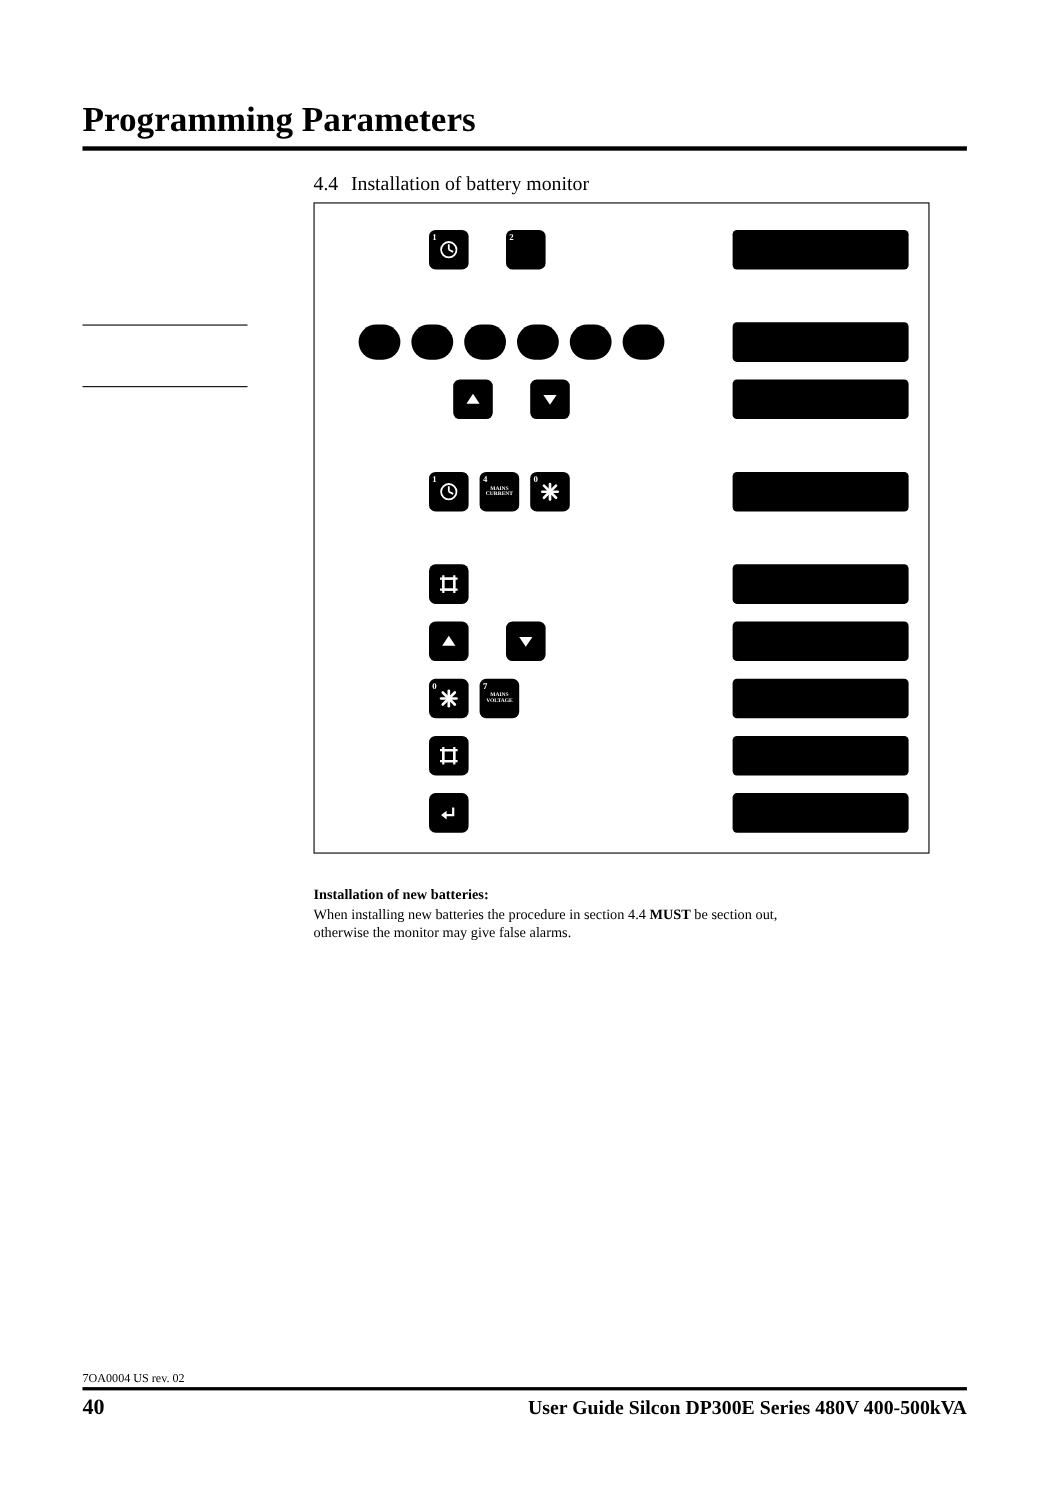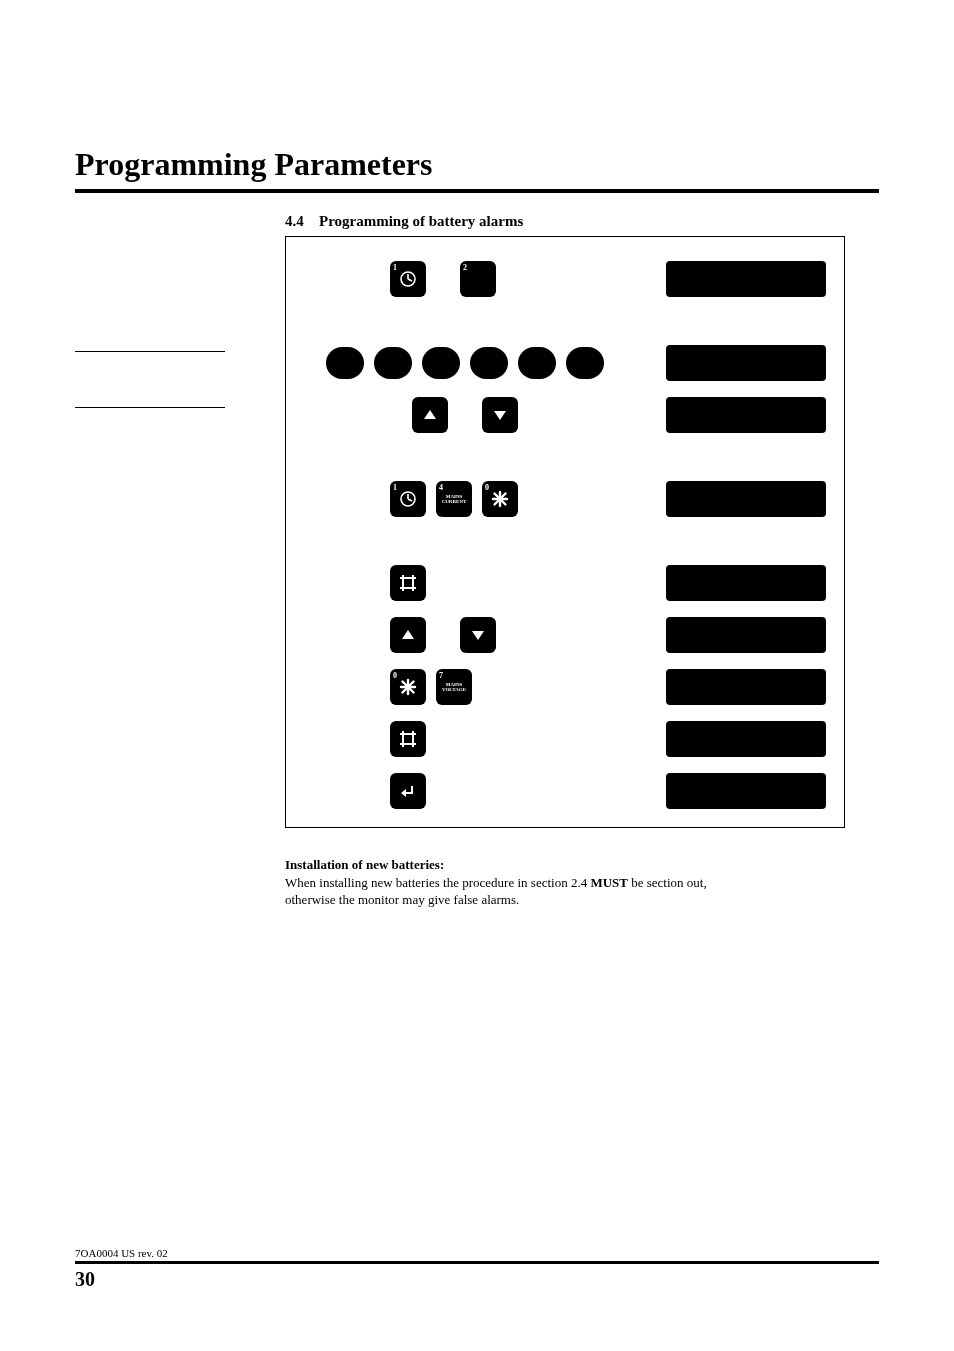--- a/index.html
+++ b/index.html
@@ -7,21 +7,21 @@
     padding: 0;
     background: #fff;
     font-family: Georgia, "Times New Roman", serif;
     color: #000;
   }
   .page {
     width: 954px;
     height: 1351px;
     position: relative;
     box-sizing: border-box;
-    padding: 116px 75px 40px 75px;
+    padding: 60px 75px 40px 75px;
   }
   .heading {
     font-family: "Century Schoolbook", Georgia, serif;
     font-size: 32px;
     font-weight: bold;
     margin: 30px 0 6px 0;
   }
   .thick-rule {
     border: none;
     border-top: 4px solid #000;
@@ -41,22 +41,22 @@
     border-top: 1px solid #000;
     margin: 0 0 55px 0;
     width: 150px;
   }
   .right-col {
     flex: 1 1 auto;
   }
   .sec-title-row {
     display: flex;
     align-items: baseline;
-    font-weight: bold;
-    font-size: 15px;
+    font-weight: normal;
+    font-size: 18px;
     margin: 2px 0 6px 0;
   }
   .sec-num { width: 34px; }
   .diagram-box {
     border: 1px solid #000;
     padding: 24px 18px 18px 40px;
     width: 560px;
     box-sizing: border-box;
   }
   .drow {
@@ -163,21 +163,21 @@
 
   <div class="content-row">
     <div class="left-col">
       <hr class="left-rule">
       <hr class="left-rule">
     </div>
 
     <div class="right-col">
       <div class="sec-title-row">
         <span class="sec-num">4.4</span>
-        <span>Programming of battery alarms</span>
+        <span>Installation of battery monitor</span>
       </div>
 
       <div class="diagram-box">
 
         <div class="drow big-gap">
           <div class="icons single-indent">
             <div class="key">
               <span class="corner">1</span>
               <svg width="18" height="18" viewBox="0 0 18 18">
                 <circle cx="9" cy="9" r="7" fill="none" stroke="#fff" stroke-width="1.6"></circle>
@@ -330,28 +330,29 @@
               </svg>
             </div>
           </div>
           <div class="black-bar"></div>
         </div>
 
       </div>
 
       <div class="body-text">
         <span class="bold">Installation of new batteries:</span><br>
-        <span>When installing new batteries the procedure in section 2.4 </span><span class="bold">MUST</span><span> be section out,</span><br>
+        <span>When installing new batteries the procedure in section 4.4 </span><span class="bold">MUST</span><span> be section out,</span><br>
         <span>otherwise the monitor may give false alarms.</span>
       </div>
 
     </div>
   </div>
 
   <div class="footer">
     <div class="rev">7OA0004 US rev. 02</div>
     <hr class="foot-rule">
     <div class="foot-row">
-      <div class="page-num">30</div>
+      <div class="page-num">40</div>
+      <div class="foot-title">User Guide Silcon DP300E Series 480V 400-500kVA</div>
     </div>
   </div>
 
 </div>
 
 </body></html>

